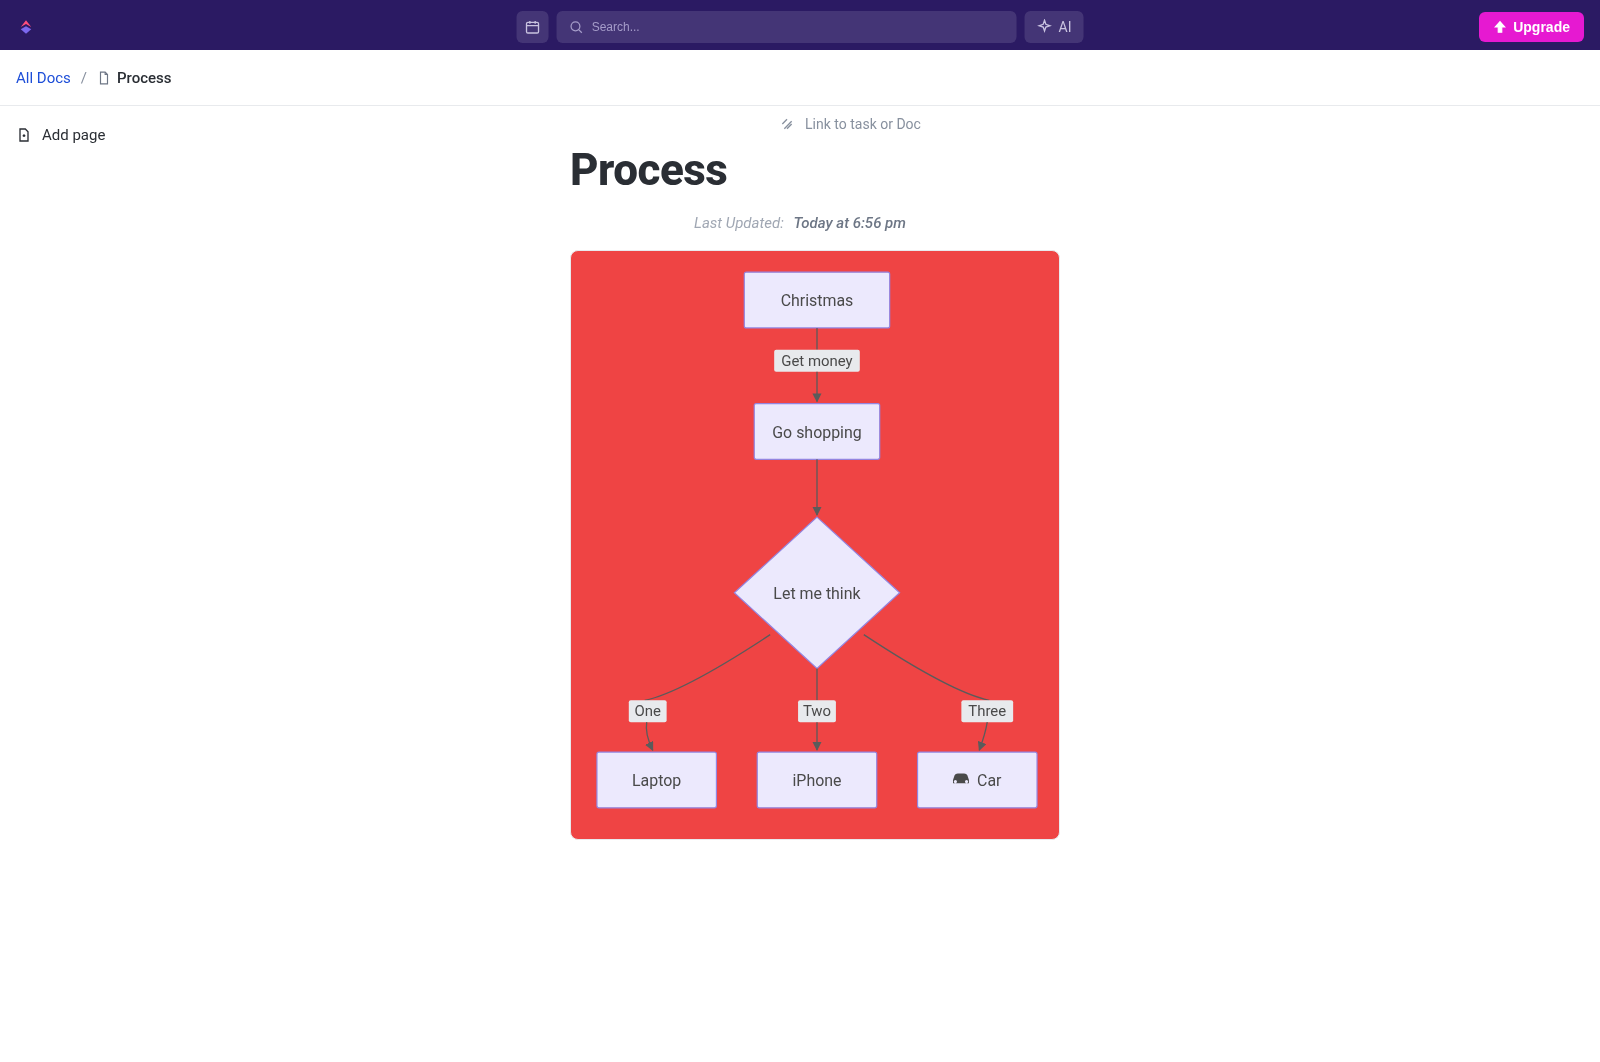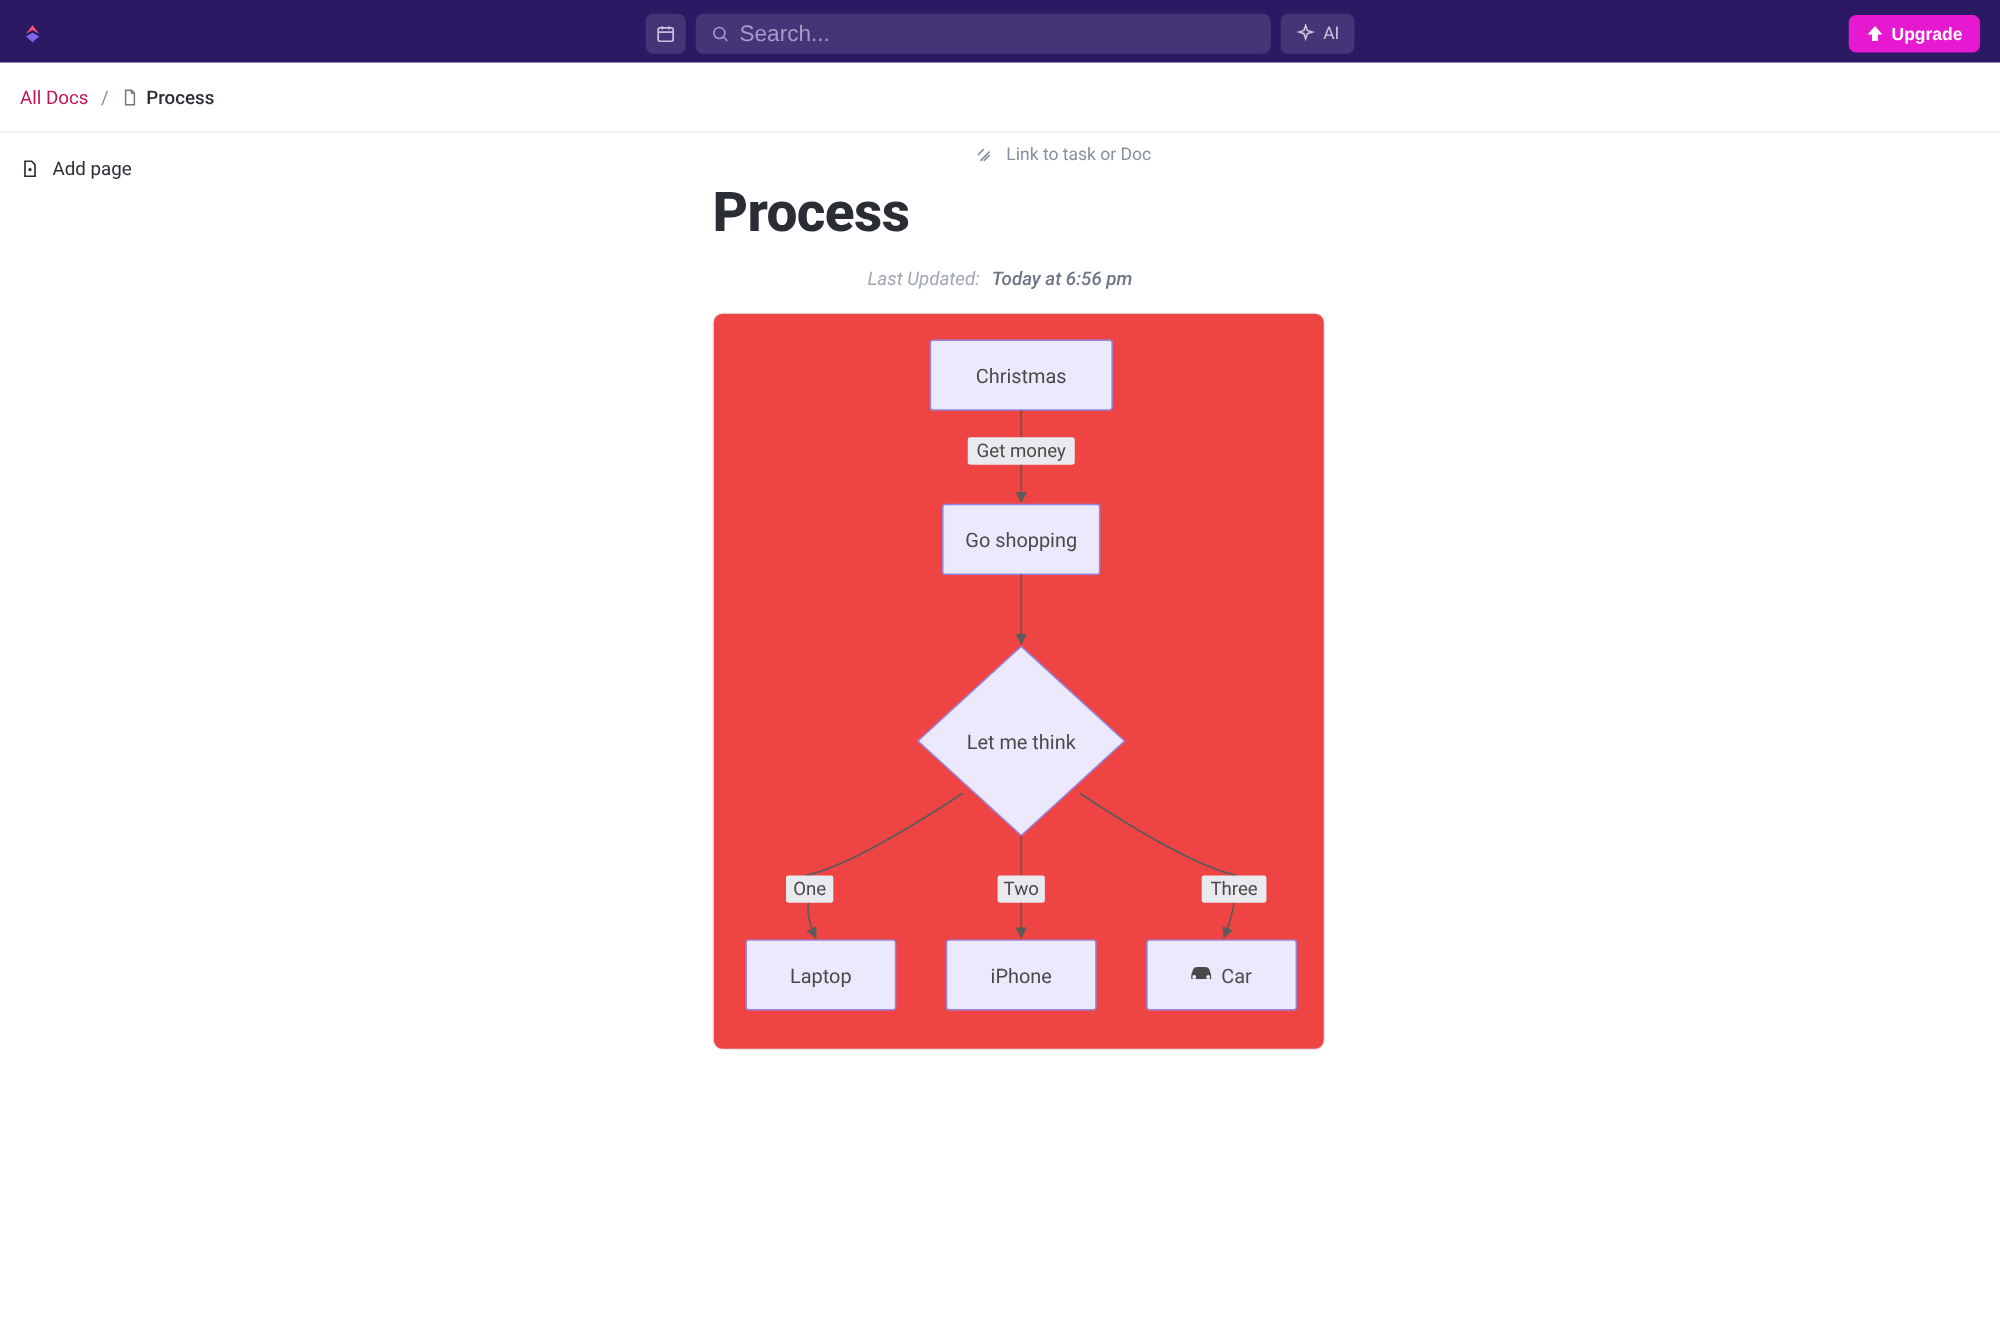--- a/index.html
+++ b/index.html
@@ -55,21 +55,21 @@
       display: flex;
       align-items: center;
       padding: 0 12px;
       gap: 8px;
     }
     .search-bar input {
       background: transparent;
       border: none;
       outline: none;
       color: #5eead4;
-      font-size: 18px;
+      font-size: 12px;
       width: 100%;
     }
     .search-bar input::placeholder { color: #a59cc9; }
     .ai-btn {
       height: 32px;
       background: rgba(255,255,255,0.12);
       border-radius: 6px;
       display: flex;
       align-items: center;
       padding: 0 12px;
@@ -102,21 +102,21 @@
     .breadcrumb-bar {
       height: 56px;
       border-bottom: 1px solid #e8eaed;
       display: flex;
       align-items: center;
       padding: 0 16px;
       font-size: 15px;
       gap: 10px;
     }
     .breadcrumb-link {
-      color: #be185d;
+      color: #1d4ed8;
       cursor: pointer;
     }
     .breadcrumb-sep {
       color: #87909e;
     }
     .breadcrumb-current {
       display: flex;
       align-items: center;
       gap: 6px;
       font-weight: 500;

